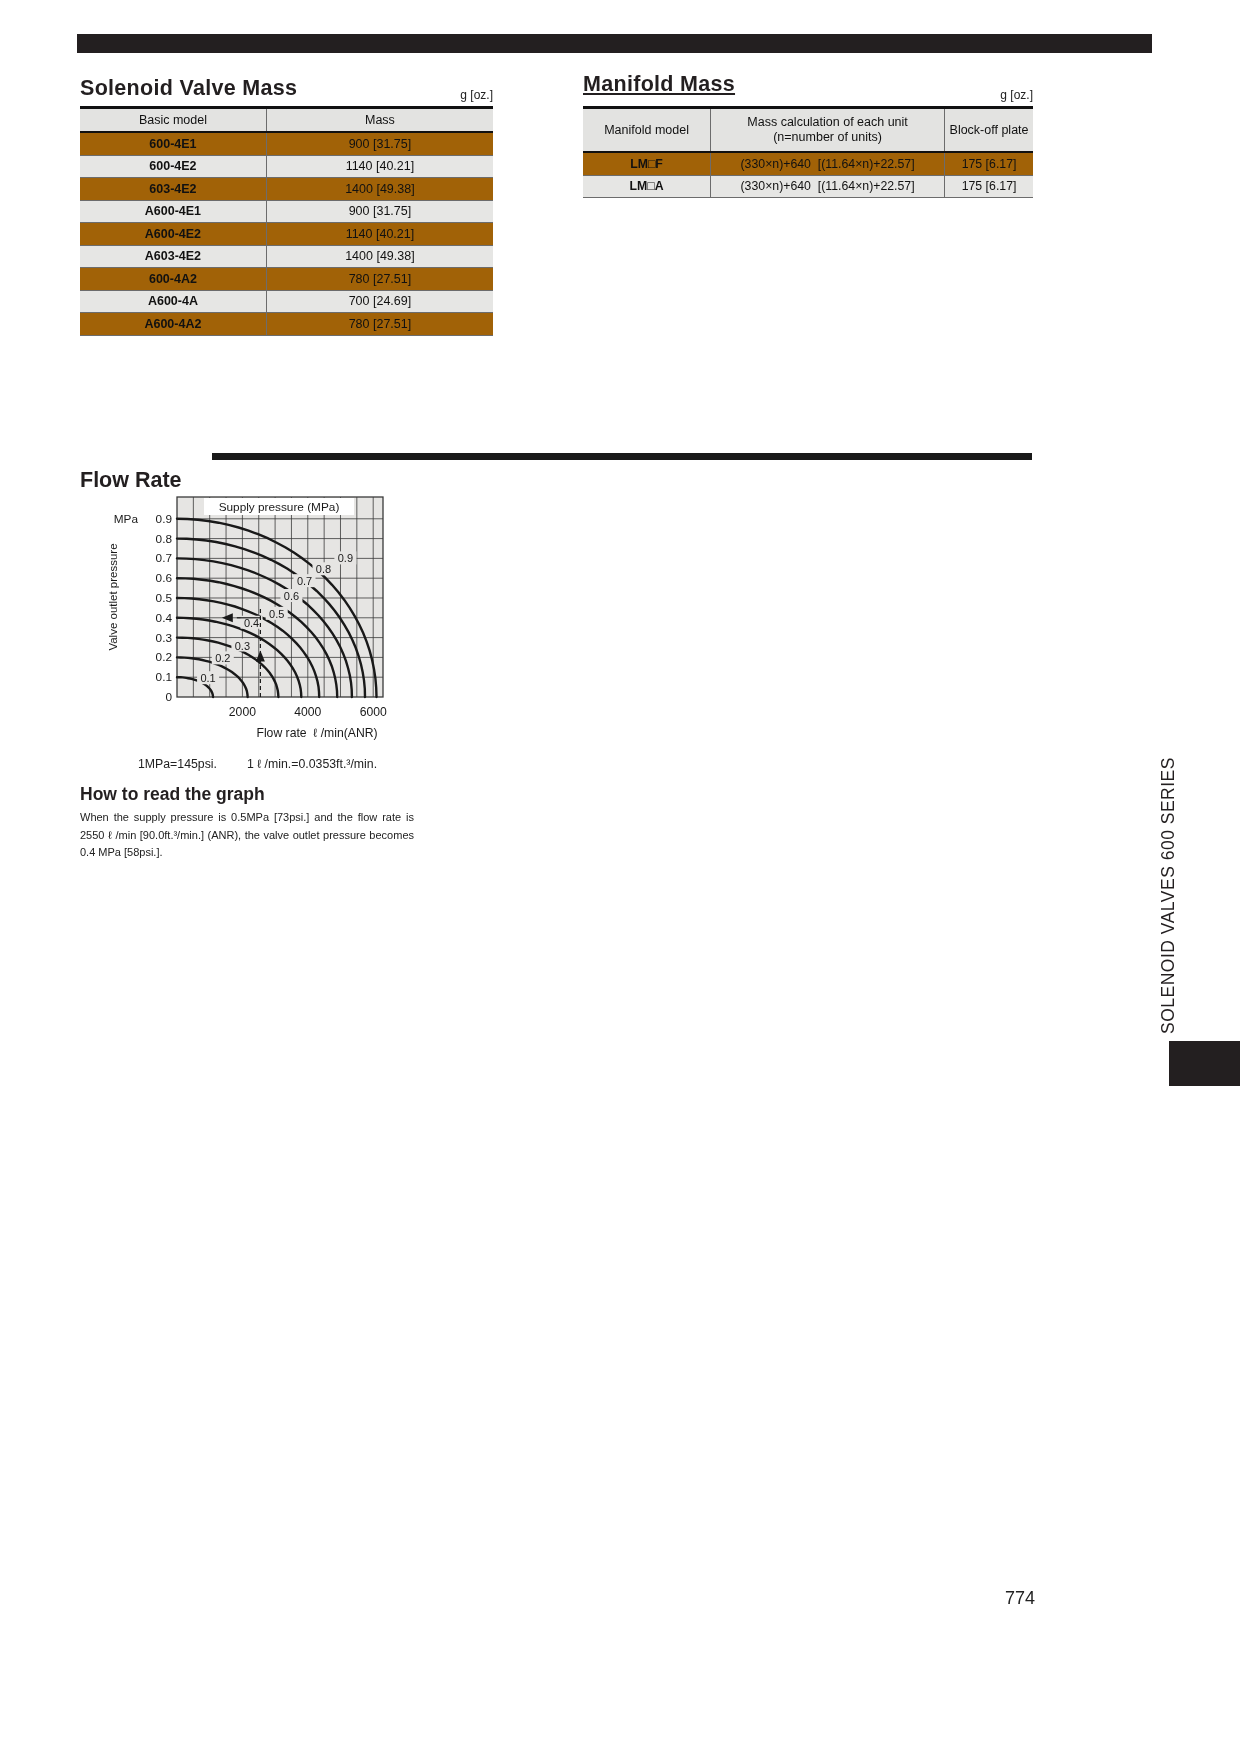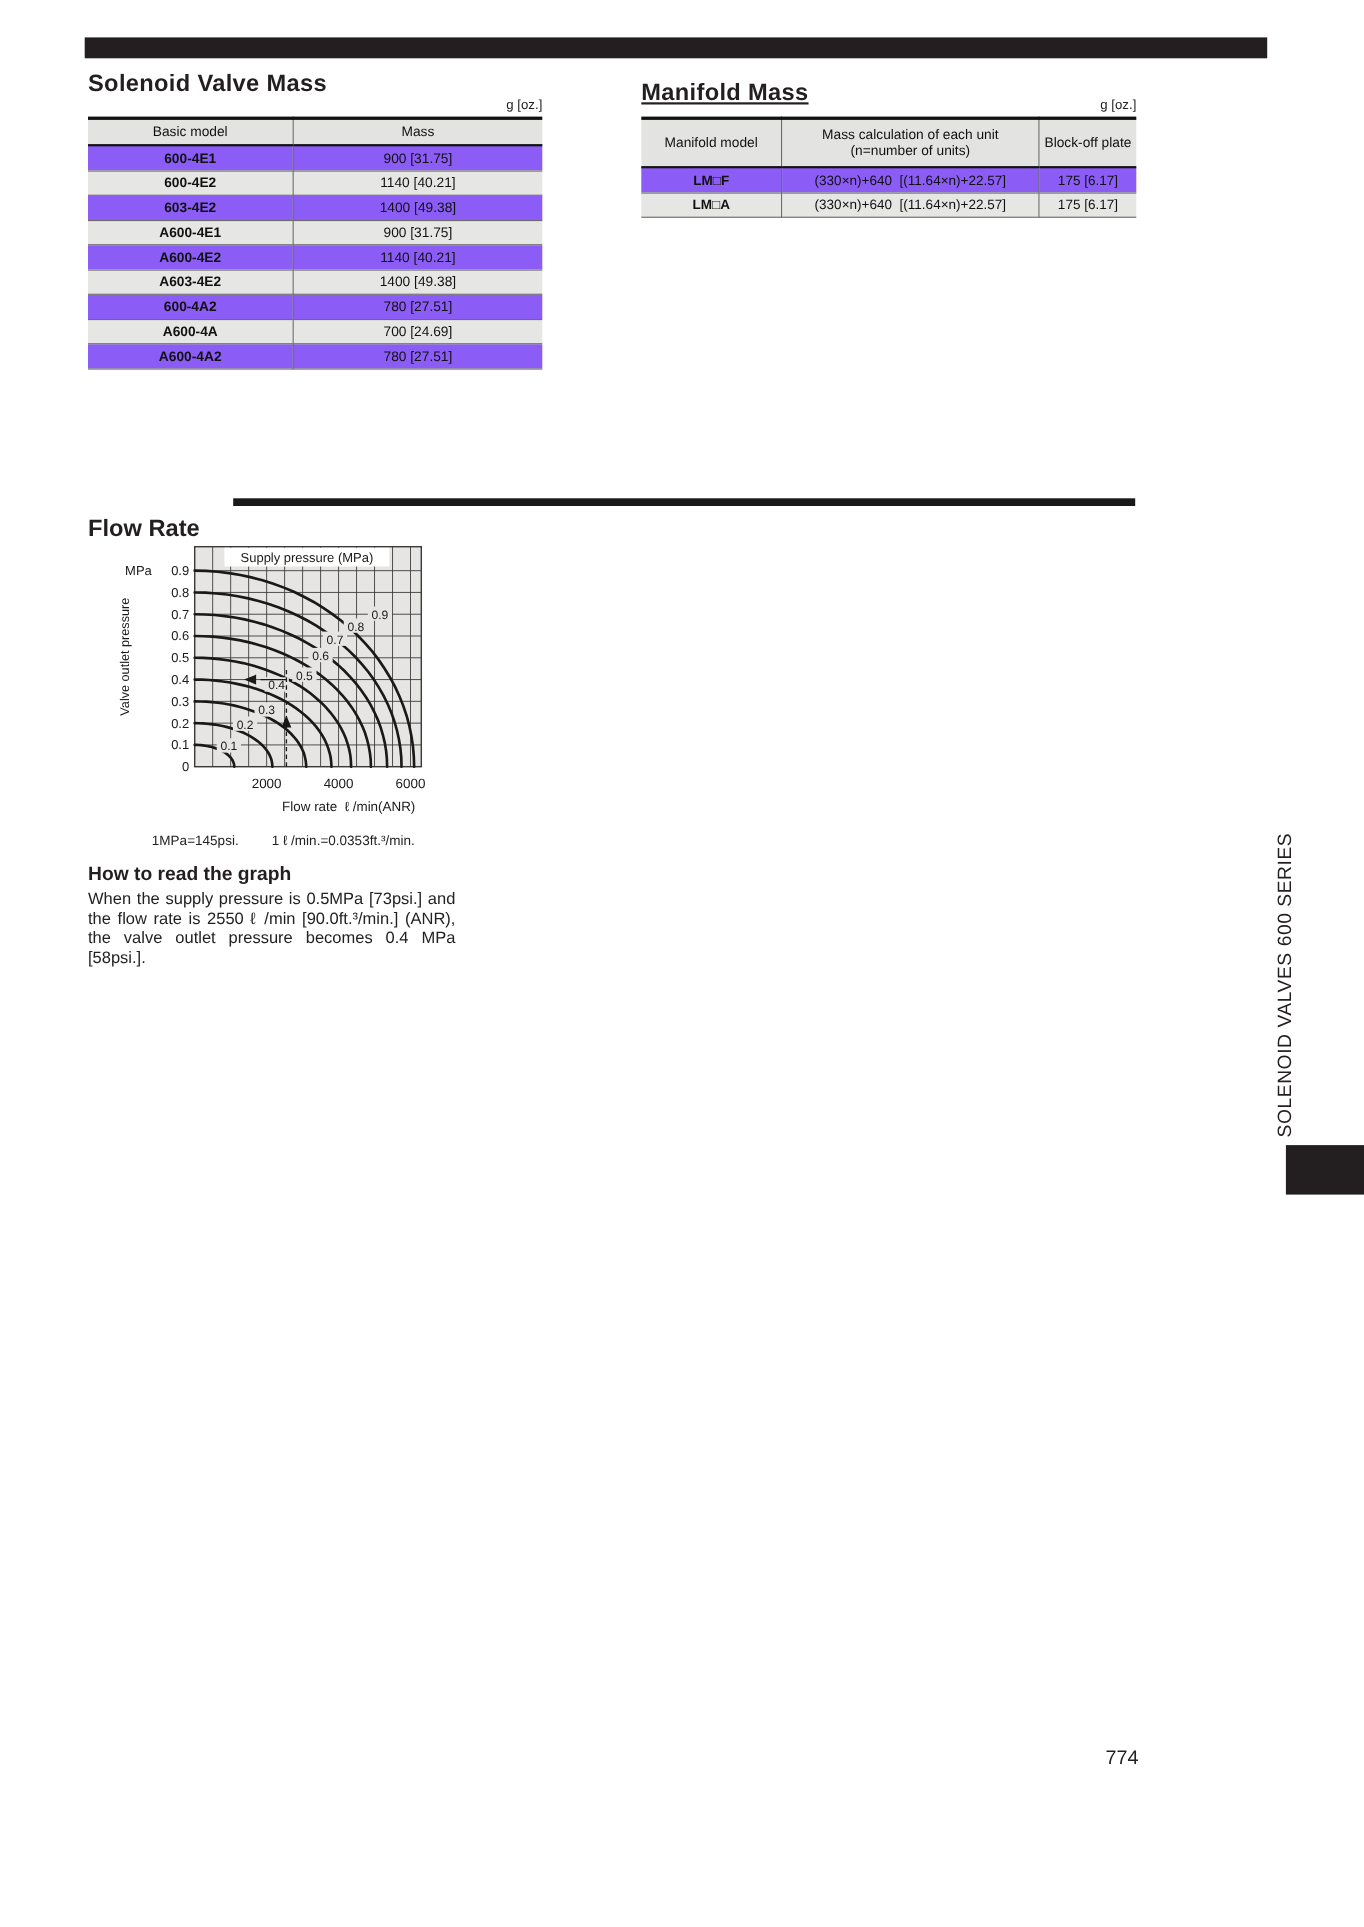--- a/index.html
+++ b/index.html
@@ -4,55 +4,55 @@
 <style>
   html,body{margin:0;padding:0;background:#fff;}
   .page{position:relative;width:1240px;height:1752px;background:#fff;overflow:hidden;
         font-family:"Liberation Sans",sans-serif;color:#1a1a1a;}
   .top-bar{position:absolute;left:77px;top:34px;width:1075px;height:19px;background:#231f20;}
   .section-title{position:absolute;font-size:21.5px;font-weight:bold;letter-spacing:.3px;color:#231f20;}
   .units-label{position:absolute;top:88px;font-size:12px;text-align:right;color:#222;}
   .mass-table{position:absolute;border-collapse:collapse;table-layout:fixed;font-size:12.5px;color:#111;
               border-top:3px solid #111;}
   .mass-table th{background:#e3e3e1;font-weight:normal;border-bottom:2.5px solid #111;padding:0;}
-  .mass-table td{background:#8b5cf6;text-align:center;height:21.5px;padding:0;border-bottom:1px solid #6c6c6c;}
+  .mass-table td{background:#a16207;text-align:center;height:21.5px;padding:0;border-bottom:1px solid #6c6c6c;}
   .mass-table th:not(:last-child),.mass-table td:not(:last-child){border-right:1px solid #6c6c6c;}
   .mass-table tbody tr:nth-child(even) td{background:#e6e6e4;}
   .mass-table td:first-child{font-weight:bold;}
   .sv{left:80px;top:106px;width:413px;}
   .sv th{height:22px;}
   .sv th:first-child{width:45%;}
   .mf{left:583px;top:106px;width:450px;}
   .mf th{height:42px;line-height:15px;}
   .mf th:nth-child(1){width:120px;}
   .mf th:nth-child(2){width:220px;}
   .mf th:nth-child(3){width:83px;}
   .mf td{white-space:pre;font-size:12.3px;}
   .flow-title{position:absolute;left:80px;top:444px;font-size:21.5px;font-weight:bold;color:#231f20;margin-top:24px;}
   .flow-rule{position:absolute;left:212px;top:453px;width:820px;height:6.5px;background:#191919;}
   #flow-chart{position:absolute;left:95px;top:468px;}
   #flow-chart text{white-space:pre;font-family:"Liberation Sans",sans-serif;}
   .chart-note{position:absolute;left:138px;top:757px;font-size:12.3px;color:#222;}
   .chart-note span{margin-right:30px;}
   .howto-title{position:absolute;left:80px;top:784px;font-size:17.5px;font-weight:bold;color:#231f20;}
-  .howto-body{position:absolute;left:80px;top:809px;width:334px;font-size:15px;line-height:17.6px;
+  .howto-body{position:absolute;left:80px;top:809px;width:334px;font-size:11px;line-height:17.6px;
               text-align:justify;color:#222;}
   .side-label{position:absolute;left:1158px;top:678px;width:40px;height:356px;
               writing-mode:vertical-rl;transform:rotate(180deg);font-size:17.5px;letter-spacing:.5px;color:#231f20;}
   .side-tab{position:absolute;left:1169px;top:1041px;width:71px;height:45px;background:#231f20;}
   .page-number{position:absolute;left:935px;top:1588px;width:100px;text-align:right;font-size:18px;color:#222;}
 </style>
 </head>
 <body>
 
 <div class="page">
 
   <div class="top-bar"></div>
 
-  <div class="section-title" style="left:80px;top:64px;text-align:right;">Solenoid Valve Mass</div>
+  <div class="section-title" style="left:80px;top:76px;text-align:right;">Solenoid Valve Mass</div>
   <div class="units-label" style="left:80px;width:413px;">g [oz.]</div>
   <table class="mass-table sv">
     <thead>
       <tr>
         <th>Basic model</th>
         <th>Mass</th>
       </tr>
     </thead>
     <tbody id="sv-tbody">
         <tr>

